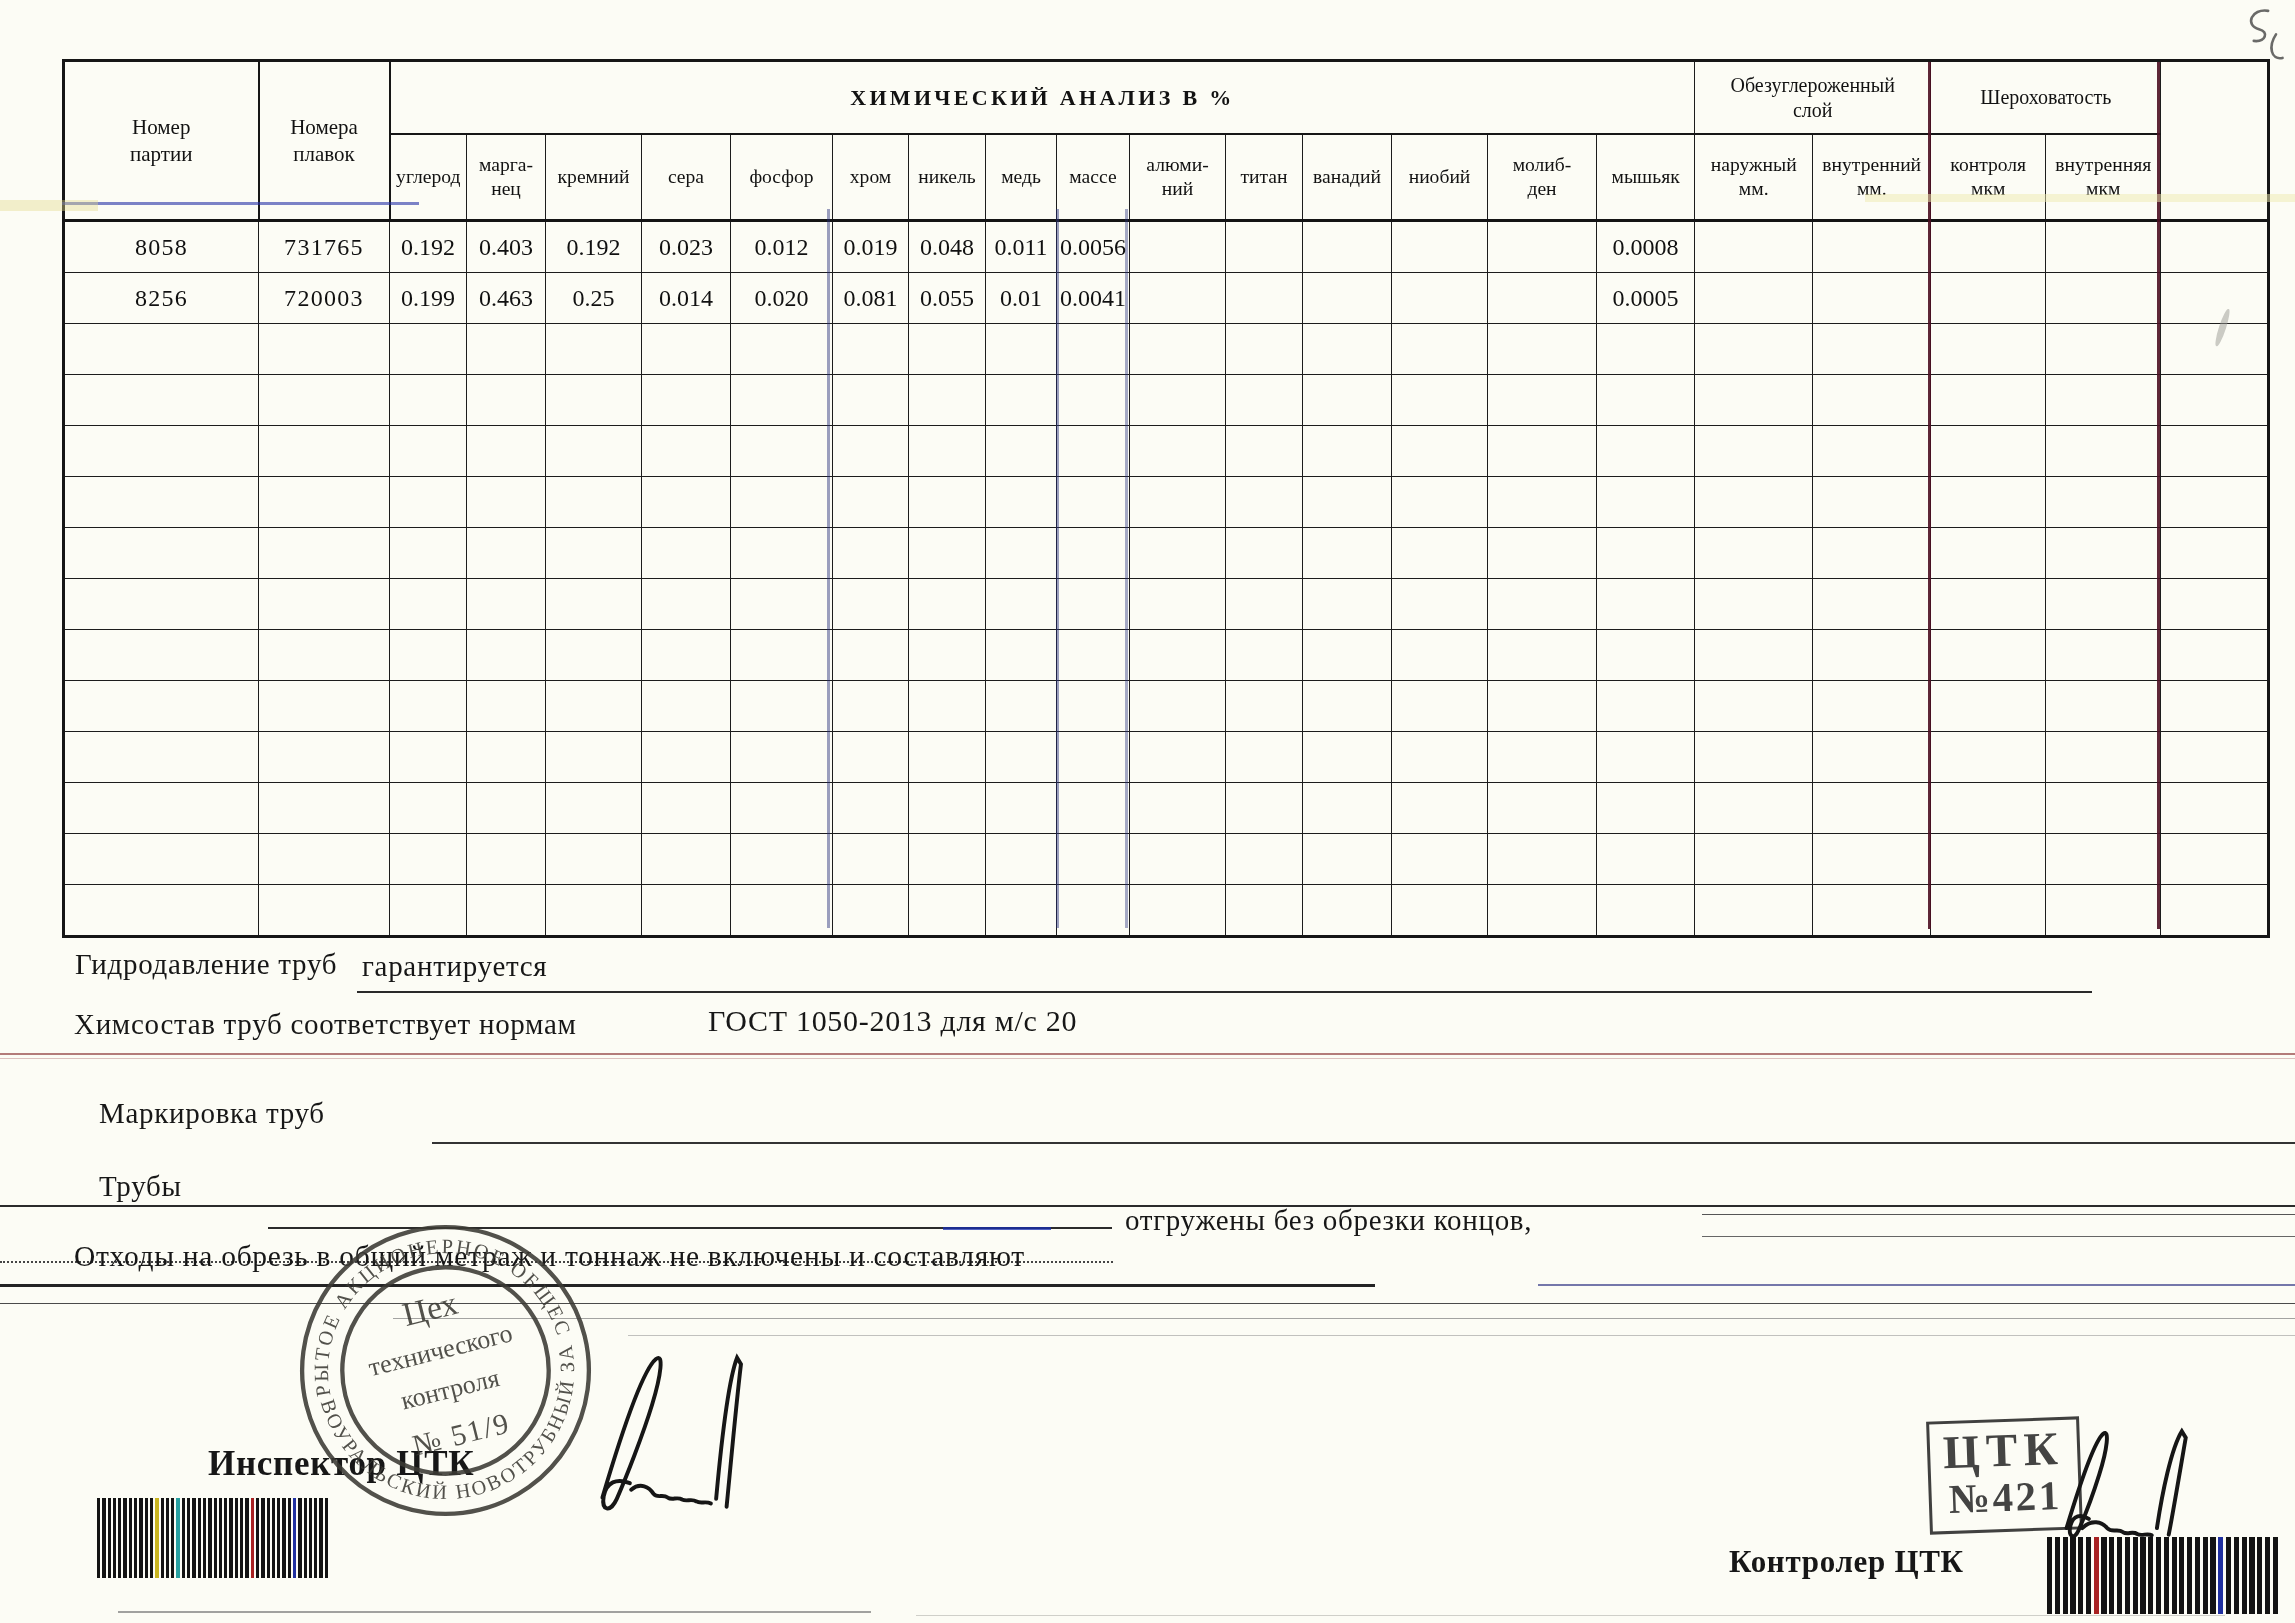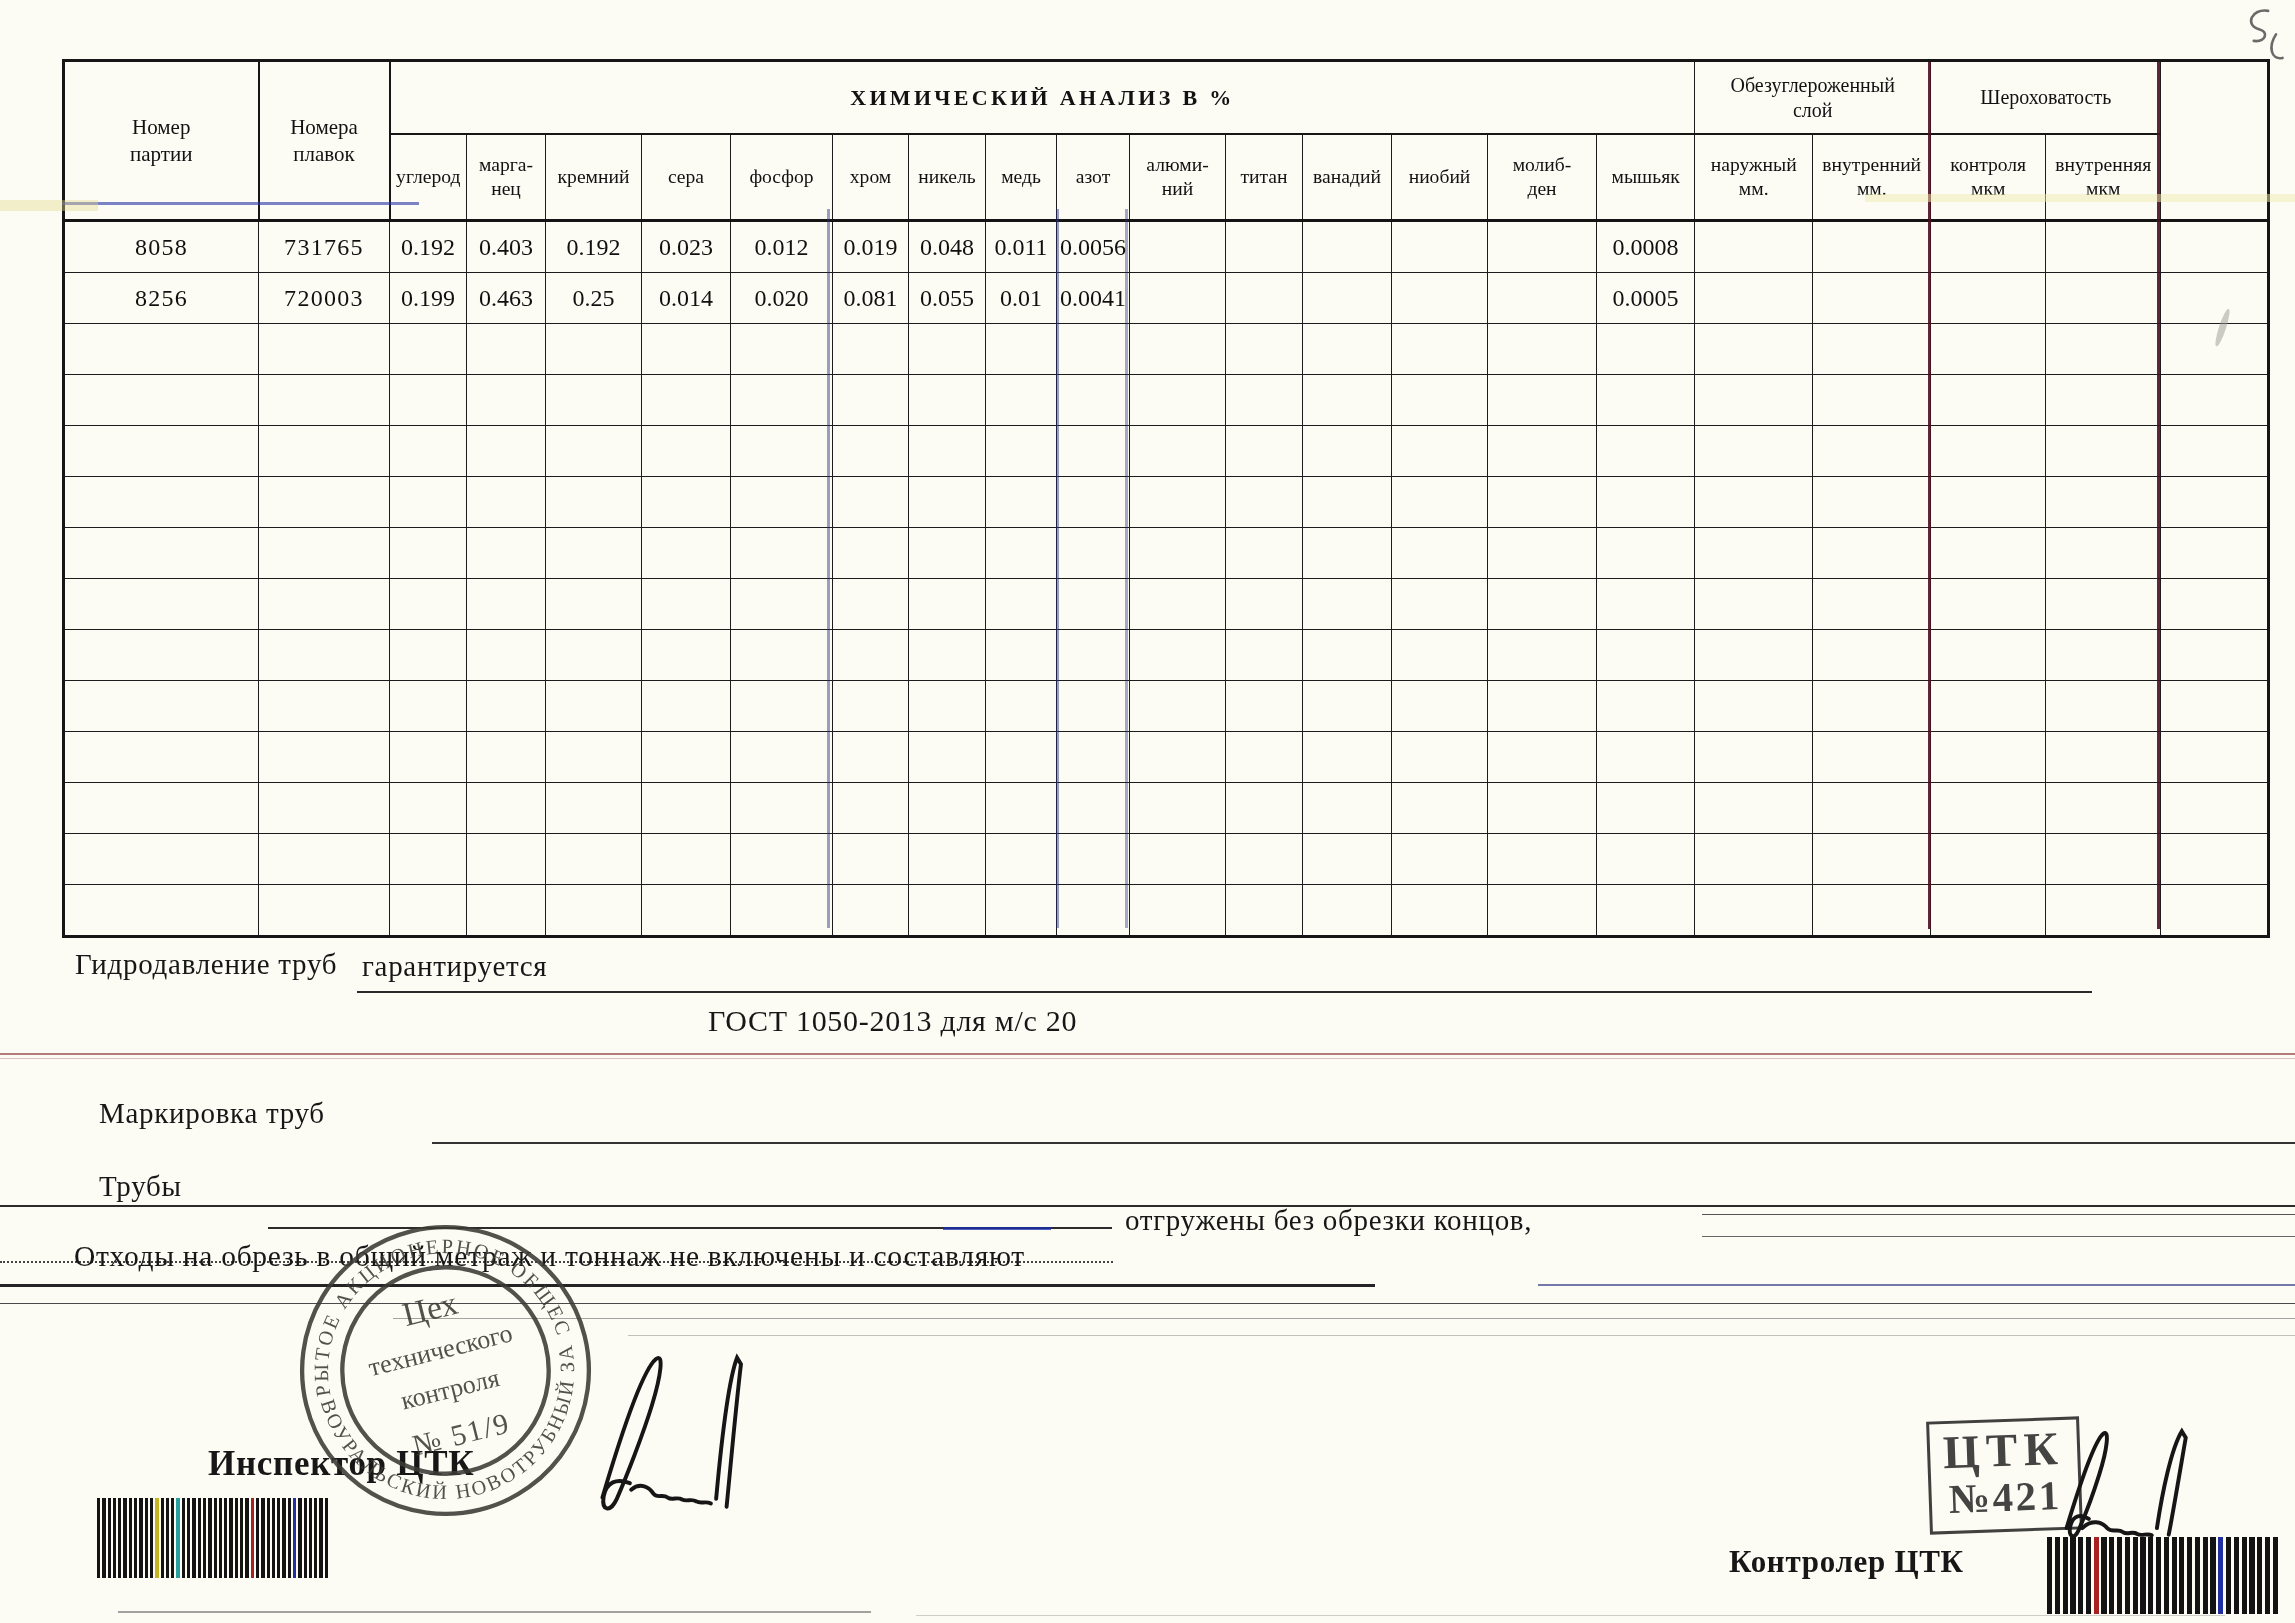--- a/index.html
+++ b/index.html
@@ -106,21 +106,21 @@
       <tr class="h2">
           <td class="hc">углерод</td>
           <td class="hc">марга-
 нец</td>
           <td class="hc">кремний</td>
           <td class="hc">сера</td>
           <td class="hc">фосфор</td>
           <td class="hc">хром</td>
           <td class="hc">никель</td>
           <td class="hc">медь</td>
-          <td class="hc">азот</td>
+          <td class="hc">массе</td>
           <td class="hc">алюми-
 ний</td>
           <td class="hc">титан</td>
           <td class="hc">ванадий</td>
           <td class="hc">ниобий</td>
           <td class="hc">молиб-
 ден</td>
           <td class="hc">мышьяк</td>
           <td class="hc">наружный
 мм.</td>
@@ -495,20 +495,21 @@
   <div class="art" style="left:1538px;top:1284px;width:757px;height:2px;background:#3a3f8a;opacity:.7;"></div>
   <div class="art" style="left:0px;top:1303px;width:2295px;height:1.3px;background:#4a4a4a;"></div>
   <div class="art" style="left:393px;top:1318px;width:1903px;height:1.3px;background:#7d7d7d;opacity:.7;"></div>
   <div class="art" style="left:628px;top:1335px;width:1667px;height:1.3px;background:#9a9a9a;opacity:.6;"></div>
   <div class="art" style="left:118px;top:1611px;width:753px;height:2px;background:#7a7a7a;opacity:.7;"></div>
   <div class="art" style="left:916px;top:1615px;width:1309px;height:1.3px;background:#b0b0ac;opacity:.6;"></div>
   <div class="smudge" style="left:2219px;top:308px;width:6.5px;height:39px;transform:rotate(18deg);"></div>
 
   <span class="note" id="n1" style="left:75px;top:948px;">Гидродавление труб</span>
   <span class="note" style="left:362px;top:950px;">гарантируется</span>
+  <span class="note" style="left:74px;top:1008px;">Химсостав труб соответствует нормам</span>
   <span class="note" style="left:708px;top:1004px;font-size:30px;">ГОСТ 1050-2013 для м/с 20</span>
   <span class="note" style="left:99px;top:1097px;">Маркировка труб</span>
   <span class="note" style="left:99px;top:1170px;">Трубы</span>
   <span class="note" style="left:1125px;top:1204px;">отгружены без обрезки концов,</span>
   <span class="note" style="left:74px;top:1240px;font-size:29.5px;">Отходы на обрезь в общий метраж и тоннаж не включены и составляют</span>
   <span class="note bold" style="left:208px;top:1444px;font-size:35px;">Инспектор ЦТК</span>
   <span class="note bold" style="left:1729px;top:1544px;font-size:31px;">Контролер ЦТК</span>
 
   <svg class="round-stamp" viewBox="0 0 500 500">
     <defs>

